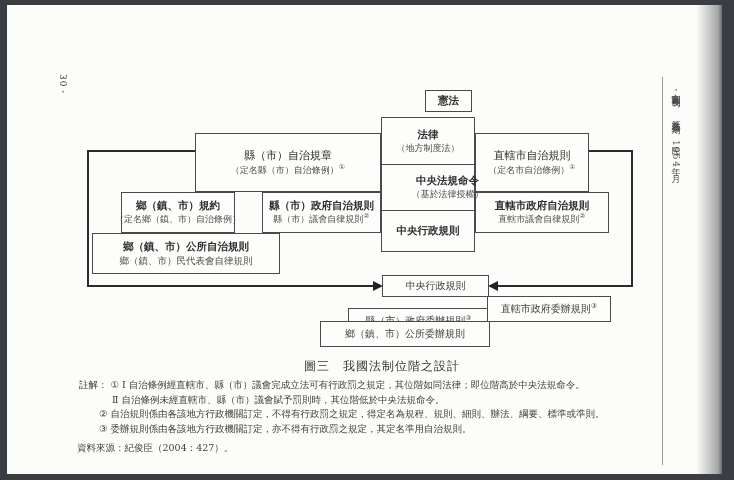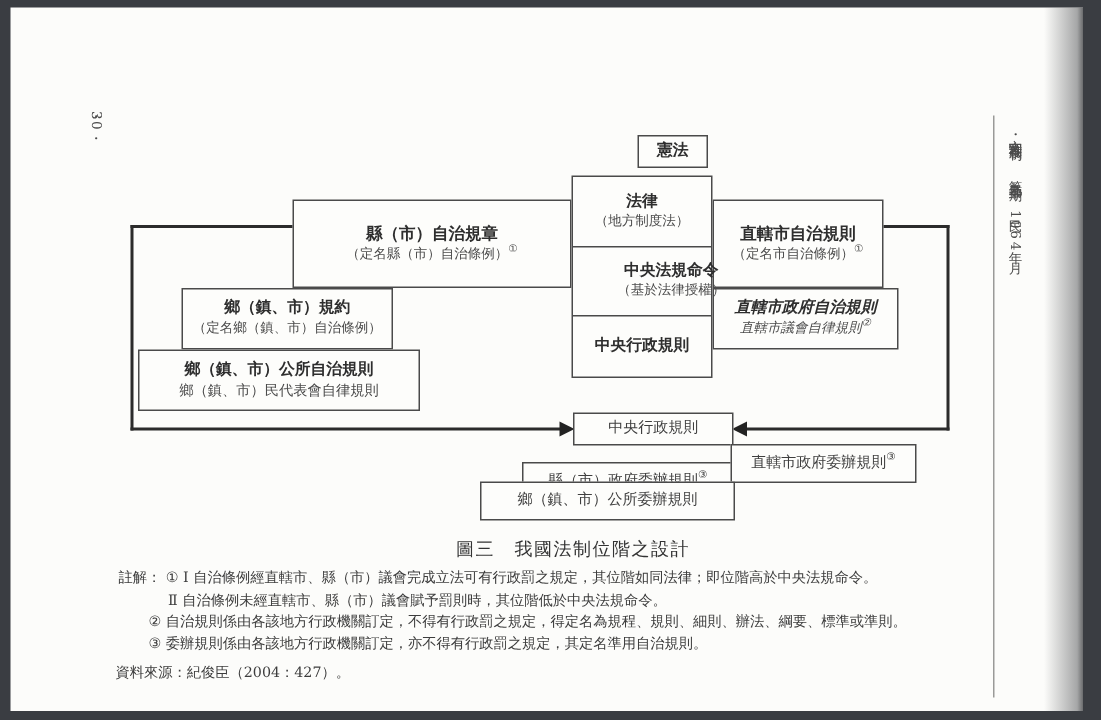--- a/index.html
+++ b/index.html
@@ -20,21 +20,21 @@
     pointer-events:none;
   }
   
   .dg{position:absolute;left:0;top:0;width:734px;height:480px;}
   .box{
     position:absolute;background:#fdfdfb;border:1.5px solid #4a4a4a;
     box-sizing:border-box;display:flex;flex-direction:column;
     align-items:center;justify-content:center;text-align:center;
     line-height:1.25;
   }
-  .bt{font-weight:700;font-size:11px;color:#2e2e2e;white-space:nowrap;}
+  .bt{font-weight:400;font-size:11px;color:#2e2e2e;white-space:nowrap;}
   .bt-sm{font-weight:700;font-size:10.5px;color:#2e2e2e;white-space:nowrap;}
   .bs{font-size:9px;color:#4b4b4b;white-space:nowrap;margin-top:2px;}
   .plain{font-size:10px;color:#3f3f3f;white-space:nowrap;}
   sup{font-size:7px;line-height:0;}
   .cell{width:100%;box-sizing:border-box;display:flex;flex-direction:column;align-items:center;justify-content:center;}
   .cell + .cell{border-top:1.5px solid #4a4a4a;}
   .line{position:absolute;background:#2b2b2b;}
   .arr-r{position:absolute;width:0;height:0;border-top:5px solid transparent;border-bottom:5px solid transparent;border-left:10px solid #222;}
   .arr-l{position:absolute;width:0;height:0;border-top:5px solid transparent;border-bottom:5px solid transparent;border-right:10px solid #222;}
   
@@ -83,27 +83,31 @@
     <div class="box" style="left:188px;top:128px;width:186px;height:59px;">
       <div class="bt">縣（市）自治規章</div>
       <div class="bs"><span>（定名縣（市）自治條例）</span><sup>①</sup></div>
     </div>
 
     <div class="box" style="left:468px;top:128px;width:114px;height:59px;">
       <div class="bt">直轄市自治規則</div>
       <div class="bs"><span>（定名市自治條例）</span><sup>①</sup></div>
     </div>
 
-    <div class="box" style="left:114px;top:187px;width:141px;height:41px;">
+    <div class="box" style="left:114px;top:187px;width:114px;height:41px;">
       <div class="bt-sm">鄉（鎮、市）規約</div>
       <div class="bs">（定名鄉（鎮、市）自治條例）</div>
     </div>
 
+    <div class="box" style="left:255px;top:187px;width:119px;height:41px;">
+      <div class="bt-sm">縣（市）政府自治規則</div>
+      <div class="bs"><span>縣（市）議會自律規則</span><sup>②</sup></div>
+    </div>
 
-    <div class="box" style="left:468px;top:187px;width:124px;height:41px;font-style:italic;">
+    <div class="box" style="left:468px;top:187px;width:134px;height:41px;">
       <div class="bt-sm">直轄市政府自治規則</div>
       <div class="bs"><span>直轄市議會自律規則</span><sup>②</sup></div>
     </div>
 
     <div class="box" style="left:85px;top:228px;width:188px;height:41px;">
       <div class="bt-sm">鄉（鎮、市）公所自治規則</div>
       <div class="bs" style="font-size:9.5px;">鄉（鎮、市）民代表會自律規則</div>
     </div>
 
     <div class="box" style="left:374px;top:112px;width:94px;height:135px;padding:0;">

